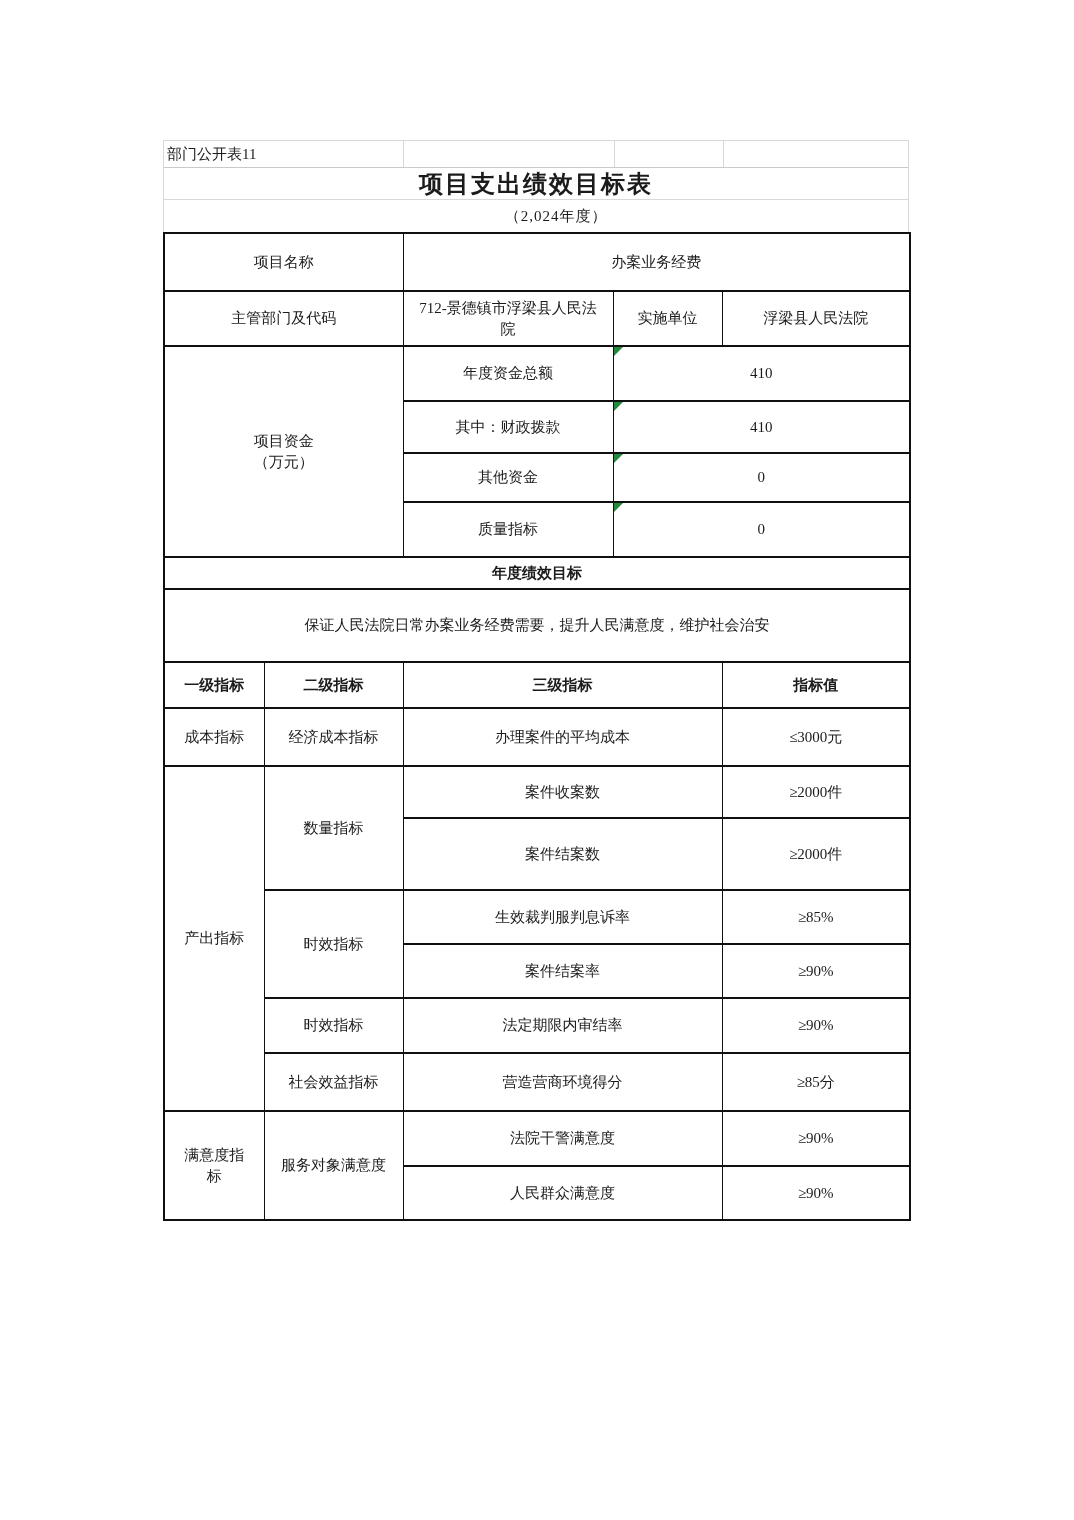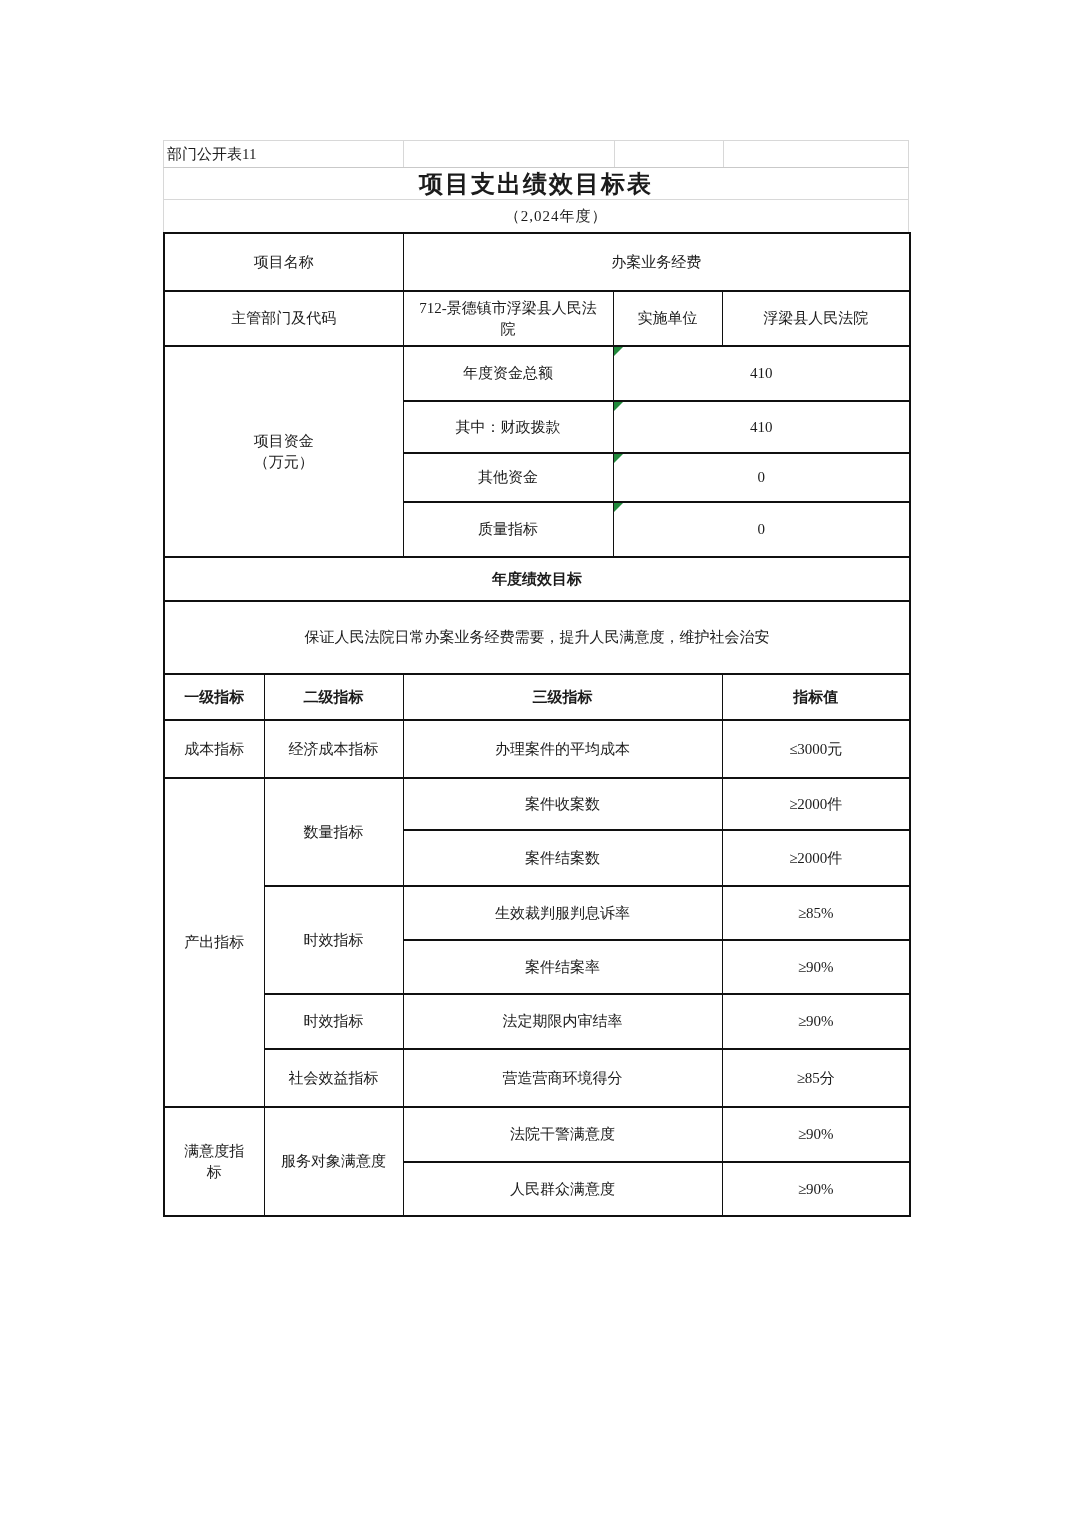--- a/index.html
+++ b/index.html
@@ -113,21 +113,21 @@
         </td>
       </tr>
       <tr style="height:55px">
         <td>质量指标</td>
         <td colspan="2" class="vcell">
           <i class="tri"></i>
           <span>0</span>
         </td>
       </tr>
 
-      <tr style="height:44px">
+      <tr style="height:32px">
         <td colspan="5" class="b">年度绩效目标</td>
       </tr>
       <tr style="height:73px">
         <td colspan="5">保证人民法院日常办案业务经费需要，提升人民满意度，维护社会治安</td>
       </tr>
 
       <tr style="height:46px">
         <td class="b">一级指标</td>
         <td class="b">二级指标</td>
         <td colspan="2" class="b">三级指标</td>
@@ -140,21 +140,21 @@
         <td colspan="2">办理案件的平均成本</td>
         <td>≤3000元</td>
       </tr>
 
       <tr style="height:52px">
         <td rowspan="6">产出指标</td>
         <td rowspan="2">数量指标</td>
         <td colspan="2">案件收案数</td>
         <td>≥2000件</td>
       </tr>
-      <tr style="height:56px">
+      <tr style="height:72px">
         <td colspan="2">案件结案数</td>
         <td>≥2000件</td>
       </tr>
       <tr style="height:54px">
         <td rowspan="2">时效指标</td>
         <td colspan="2">生效裁判服判息诉率</td>
         <td>≥85%</td>
       </tr>
       <tr style="height:54px">
         <td colspan="2">案件结案率</td>

